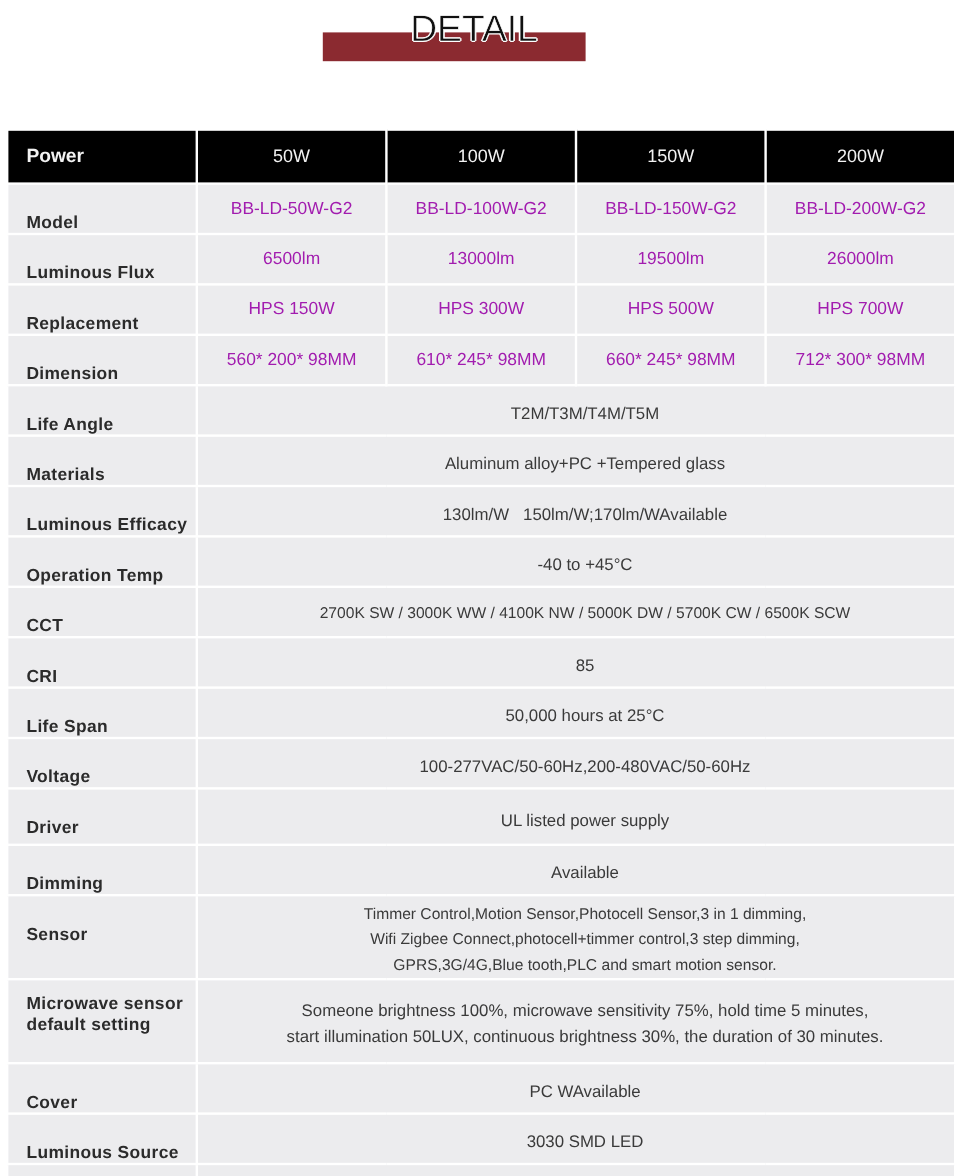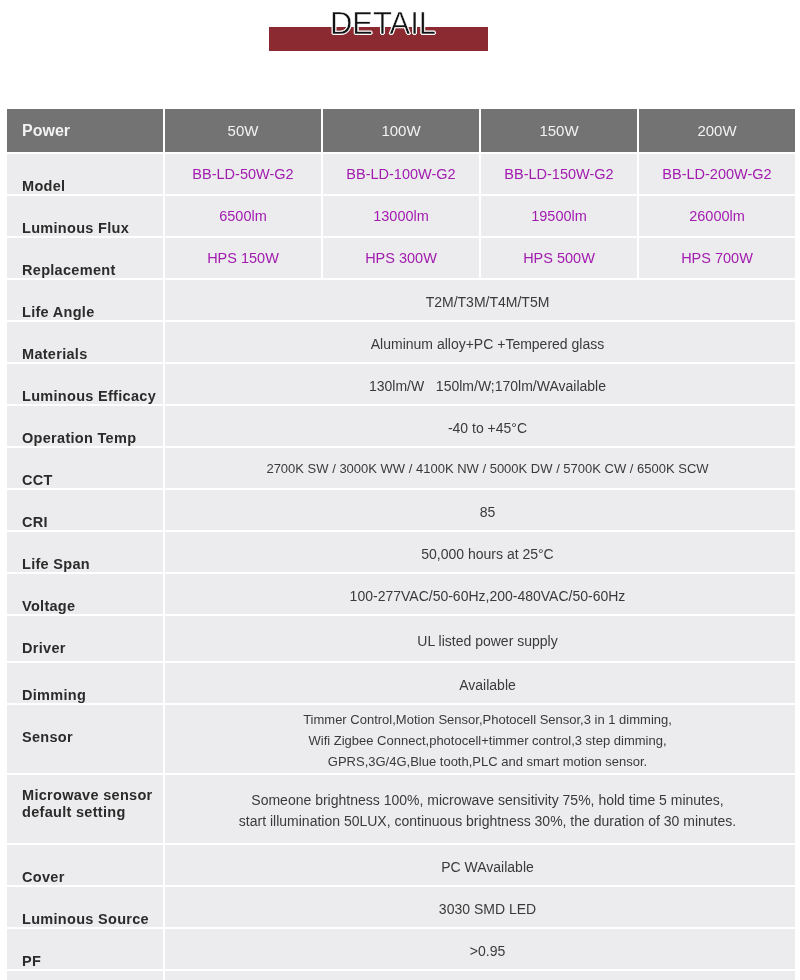--- a/index.html
+++ b/index.html
@@ -4,39 +4,39 @@
 <style>
   * { box-sizing: border-box; margin: 0; padding: 0; }
   html, body { width: 800px; height: 980px; background: #ffffff; overflow: hidden; }
   body { font-family: "Liberation Sans", sans-serif; color: #333; position: relative; }
 
   .banner {
     position: absolute; left: 269px; top: 27px; width: 219px; height: 24px;
     background: #8b2a30;
   }
   .banner-title {
-    position: absolute; left: 4px; top: 6px; width: 758px; text-align: center;
+    position: absolute; left: 16px; top: 6px; width: 758px; text-align: center;
     font-size: 31px; font-weight: 400; color: #111;
     letter-spacing: 0px;
     -webkit-text-stroke: 0.5px #fff;
     text-shadow: 1px 0 0 #fff, -1px 0 0 #fff, 0 1px 0 #fff, 0 -1px 0 #fff;
   }
 
   .spec-table {
     position: absolute; left: 5px; top: 107px; width: 790px;
     border-collapse: collapse; table-layout: fixed;
   }
   .spec-table td, .spec-table th {
     border: 2px solid #ffffff;
     background: #ececee;
     font-size: 14px;
     vertical-align: middle;
   }
   .spec-table thead th {
-    background: #737373; color: #f2f2f2; font-weight: 400; font-size: 15px;
+    background: #000000; color: #f2f2f2; font-weight: 400; font-size: 15px;
     height: 45px; text-align: center;
   }
   .spec-table thead th.first {
     text-align: left; padding-left: 15px; font-weight: 700; font-size: 16px;
   }
   .spec-table td.label {
     font-weight: 700; color: #2b2b2b; padding-left: 15px; font-size: 14.5px;
     letter-spacing: 0.3px; vertical-align: top; padding-top: 24px;
   }
   .spec-table td.val {
@@ -87,20 +87,27 @@
       <td class="val">13000lm</td>
       <td class="val">19500lm</td>
       <td class="val">26000lm</td>
     </tr>
     <tr style="height:37px">
       <td class="label">Replacement</td>
       <td class="val">HPS 150W</td>
       <td class="val">HPS 300W</td>
       <td class="val">HPS 500W</td>
       <td class="val">HPS 700W</td>
+    </tr>
+    <tr style="height:37px">
+      <td class="label">Dimension</td>
+      <td class="val">560* 200* 98MM</td>
+      <td class="val">610* 245* 98MM</td>
+      <td class="val">660* 245* 98MM</td>
+      <td class="val">712* 300* 98MM</td>
     </tr>
 
     <tr style="height:36px">
       <td class="label">Life Angle</td>
       <td class="wide" colspan="4">T2M/T3M/T4M/T5M</td>
     </tr>
     <tr style="height:36px">
       <td class="label">Materials</td>
       <td class="wide" colspan="4">Aluminum alloy+PC +Tempered glass</td>
     </tr>

